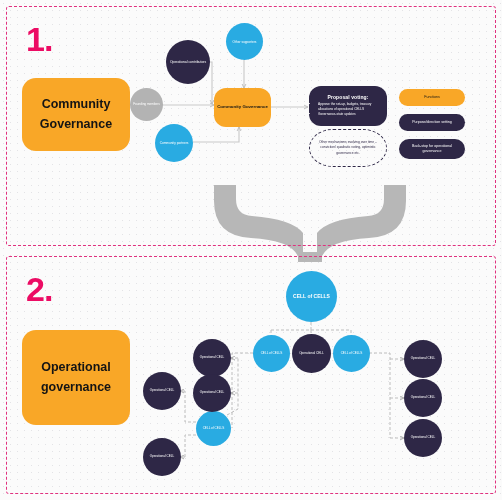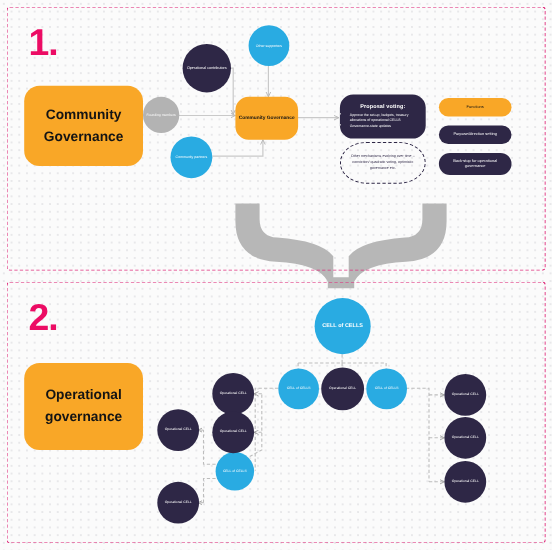--- a/index.html
+++ b/index.html
@@ -41,21 +41,21 @@
     color:#141414;
     font-weight:bold;
     font-size:12.5px;
     line-height:1.55;
     display:flex;align-items:center;justify-content:center;
     text-align:center;
     box-sizing:border-box;
     padding:4px 8px;
   }
   #label-community{left:22px;top:78px;width:108px;height:73px;}
-  #label-operational{left:22px;top:330px;width:108px;height:79px;}
+  #label-operational{left:22px;top:330px;width:108px;height:95px;}
 
   
   .node{
     position:absolute;
     border-radius:50%;
     display:flex;align-items:center;justify-content:center;
     text-align:center;
     color:#ffffff;
     box-sizing:border-box;
     line-height:1.25;

